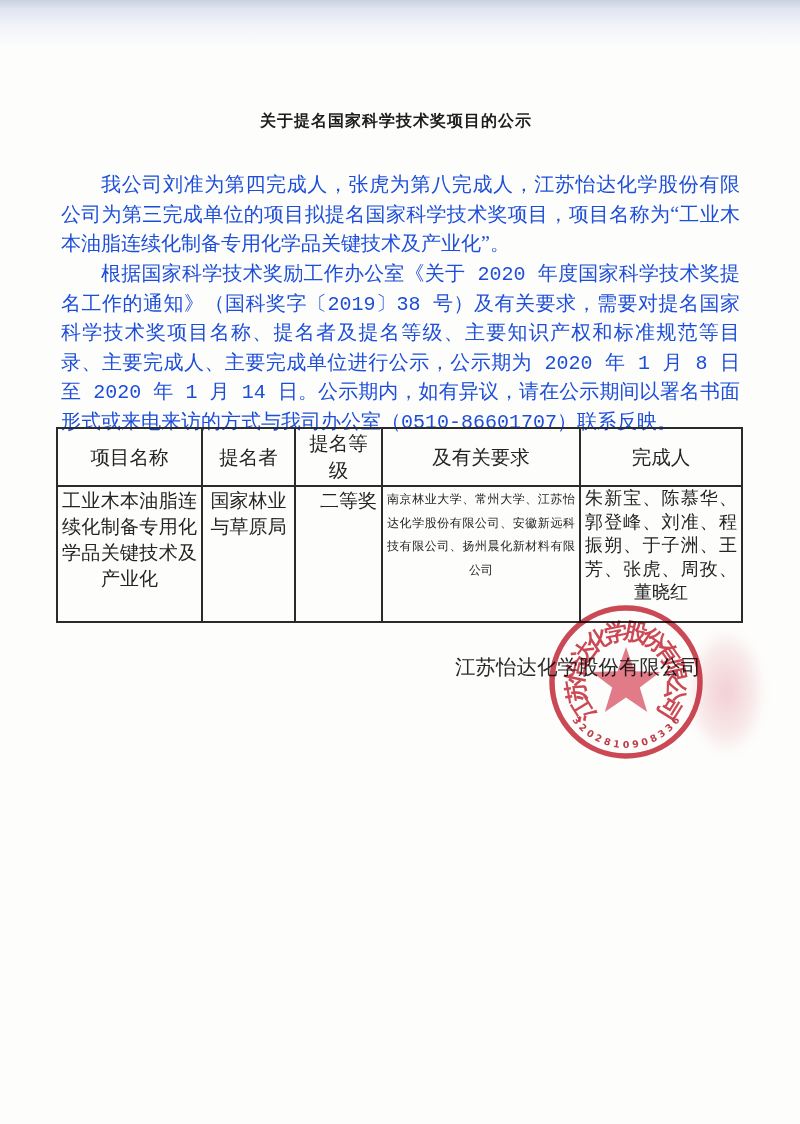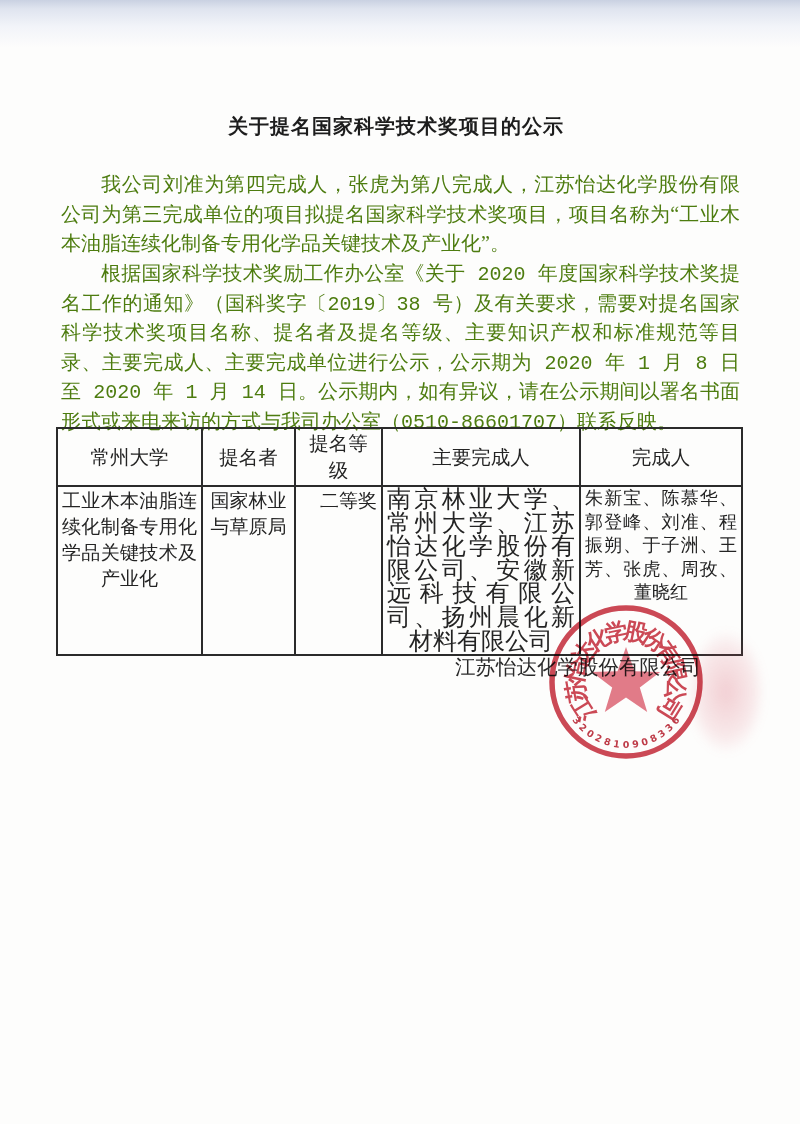--- a/index.html
+++ b/index.html
@@ -10,46 +10,46 @@
     color:#222;
   }
   
   .scan-edge{
     position:absolute;left:0;top:0;width:800px;height:48px;
     background:linear-gradient(180deg,#c9d1e2 0%,#dfe4ef 18%,#f2f4f9 55%,rgba(253,253,252,0) 100%);
     pointer-events:none;
   }
   .doc-title{
     position:absolute;left:0;top:100px;width:792px;
-    text-align:center;font-size:20px;font-weight:bold;letter-spacing:1px;color:#1d1d1d;
+    text-align:center;font-size:16px;font-weight:bold;letter-spacing:1px;color:#1d1d1d;
   }
   .para{
     position:absolute;left:61px;width:679px;
-    font-size:20px;line-height:29.6px;text-align:justify;text-indent:2em;color:#4d7c0f;
+    font-size:20px;line-height:29.6px;text-align:justify;text-indent:2em;color:#1d4ed8;
   }
   .para-1{top:150px;}
   .para-2{top:240px;font-family:Liberation Mono, monospace;}
   table.announce{
     position:absolute;left:56px;top:427px;width:685px;
     border-collapse:collapse;table-layout:fixed;
     font-size:19px;color:#242424;
   }
   table.announce th,table.announce td{
     border:2px solid #2b2b2b;padding:1px 4px;overflow:hidden;
   }
   table.announce th{
     height:28px;font-weight:normal;font-size:19.5px;text-align:center;vertical-align:middle;
   }
   table.announce td{
     height:132px;vertical-align:top;
   }
   td.cell-project{font-size:19px;line-height:26px;text-align:justify;text-align-last:center;}
   td.cell-nominator{font-size:19px;line-height:26px;text-align:center;margin-left:29px;}
   td.cell-grade{font-size:19px;line-height:26px;text-align:right;}
-  td.cell-units{font-size:24px;line-height:23.6px;text-align:justify;text-align-last:center;padding:2px 6px;}
+  td.cell-units{font-size:12px;line-height:23.6px;text-align:justify;text-align-last:center;padding:2px 6px;}
   td.cell-completers{font-size:18px;line-height:23.6px;text-align:justify;text-align-last:center;padding:2px 6px;font-family:Liberation Mono, monospace;}
   .signature{
     position:absolute;left:440px;top:653px;width:276px;
     text-align:center;font-size:20.5px;color:#2a2a2a;line-height:29px;
   }
   .stamp-wrap{
     position:absolute;left:516px;top:572px;width:220px;height:220px;
     mix-blend-mode:multiply;opacity:.88;
   }
   .stamp-wrap svg{display:block;}
@@ -80,24 +80,24 @@
 <table class="announce">
   <colgroup>
     <col style="width:145px">
       <col style="width:93px">
       <col style="width:87px">
       <col style="width:198px">
       <col style="width:162px">
   </colgroup>
   <thead>
     <tr>
-      <th>常州大学</th>
+      <th>项目名称</th>
       <th>提名者</th>
       <th>提名等级</th>
-      <th>主要完成人</th>
+      <th>及有关要求</th>
       <th>完成人</th>
     </tr>
   </thead>
   <tbody>
     <tr>
       <td class="cell-project">工业木本油脂连续化制备专用化学品关键技术及产业化</td>
       <td class="cell-nominator">国家林业与草原局</td>
       <td class="cell-grade">二等奖</td>
       <td class="cell-units">南京林业大学、常州大学、江苏怡达化学股份有限公司、安徽新远科技有限公司、扬州晨化新材料有限公司</td>
       <td class="cell-completers">朱新宝、陈慕华、郭登峰、刘准、程振朔、于子洲、王芳、张虎、周孜、董晓红</td>

